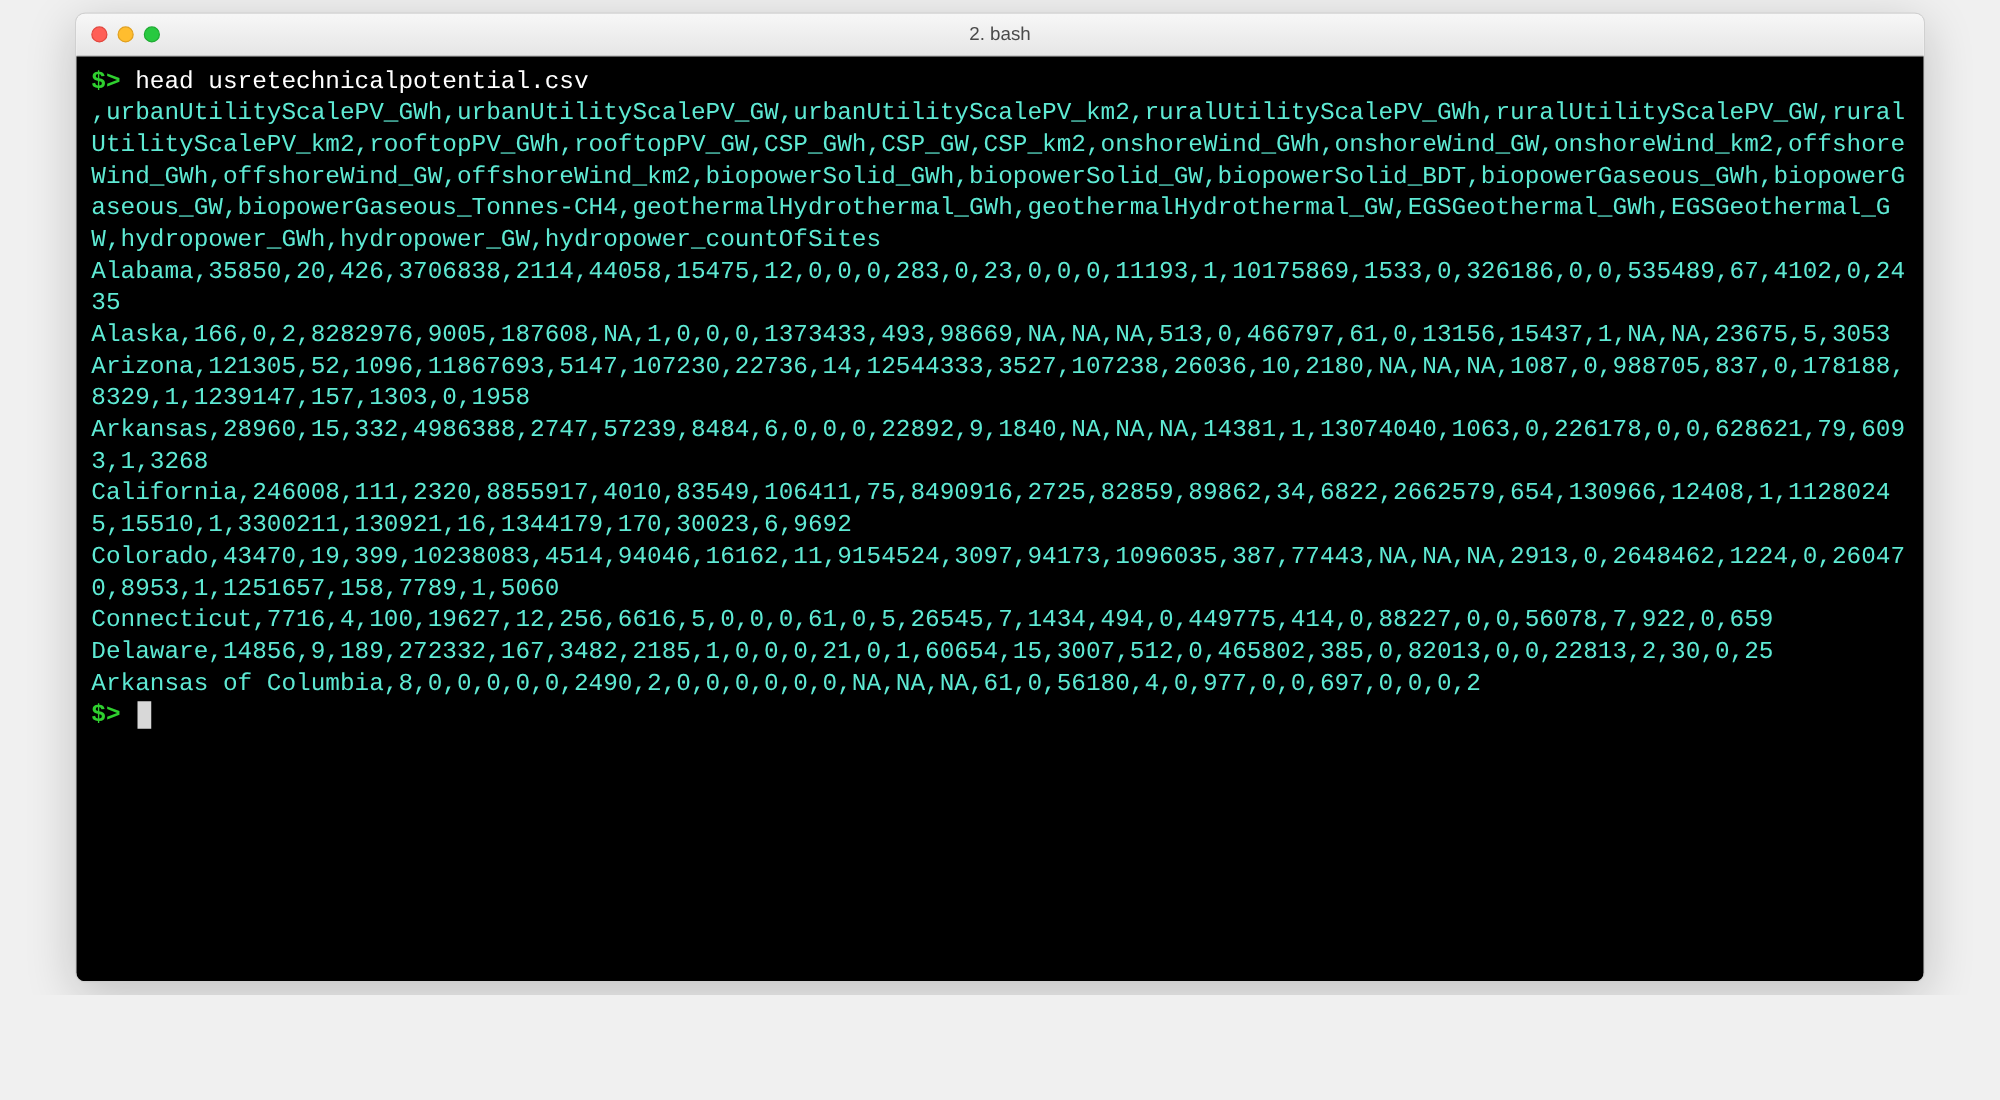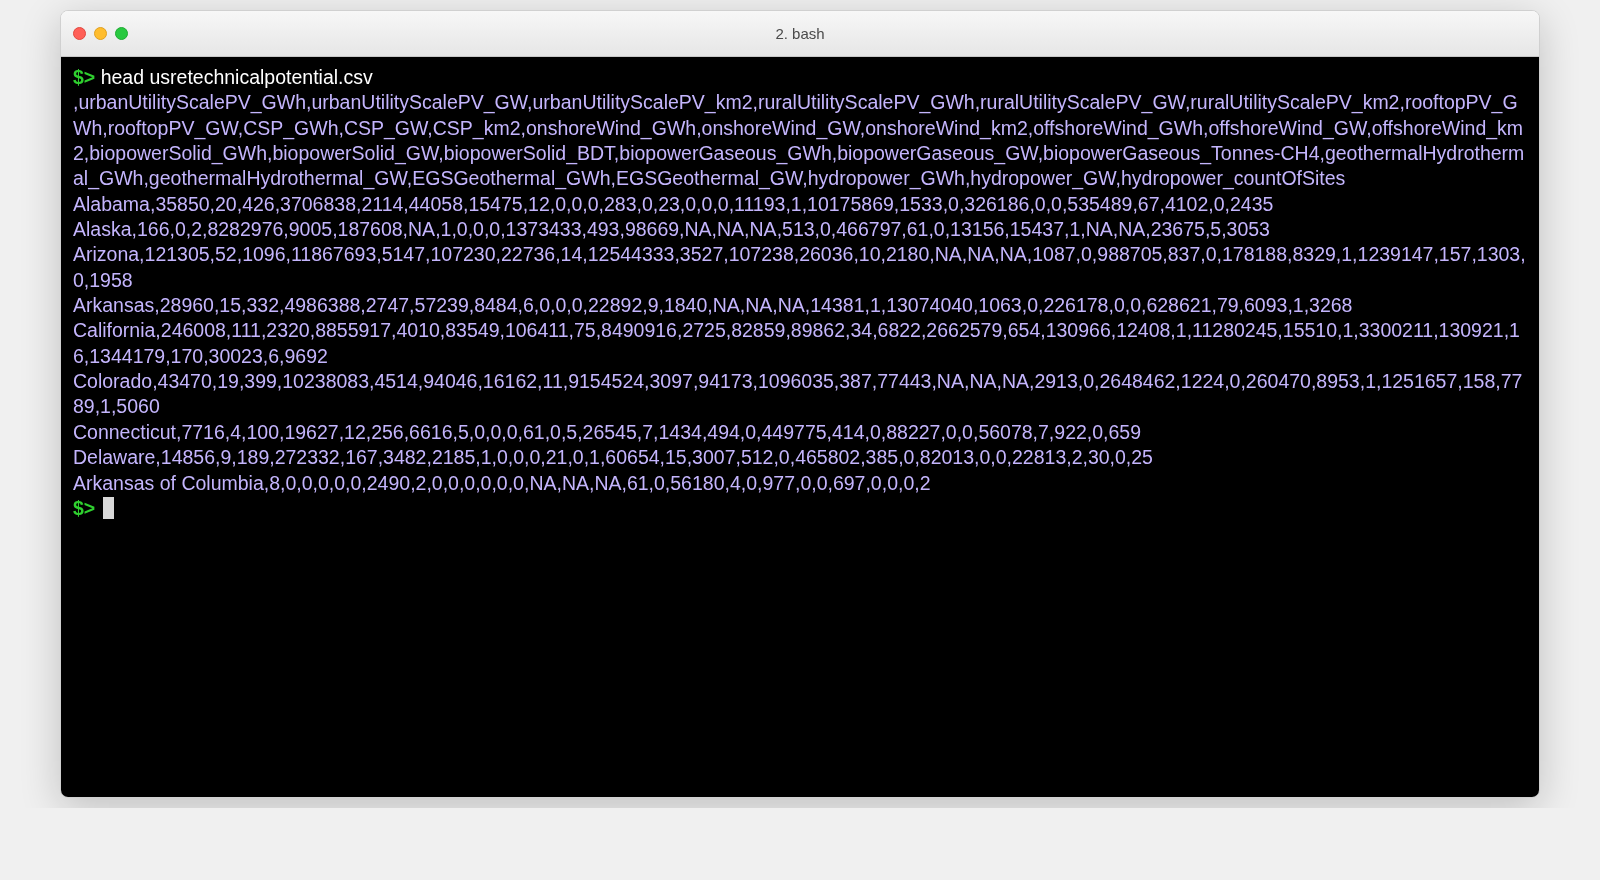--- a/index.html
+++ b/index.html
@@ -17,21 +17,21 @@
     }
     .window {
       width: 1480px;
       background: #fff;
       border-radius: 8px;
       box-shadow: 0 10px 40px rgba(0,0,0,0.2);
       overflow: hidden;
       border: 1px solid #d0d0d0;
     }
     .titlebar {
-      height: 46px;
+      height: 34px;
       background: linear-gradient(to bottom, #f7f7f7, #e6e6e6);
       display: flex;
       align-items: center;
       padding: 0 12px;
       position: relative;
       border-bottom: 1px solid #c8c8c8;
     }
     .traffic-lights {
       display: flex;
       gap: 8px;
@@ -47,37 +47,37 @@
     .title {
       position: absolute;
       left: 50%;
       transform: translateX(-50%);
       font-size: 15px;
       color: #4a4a4a;
     }
     .terminal {
       background: #000;
       color: #e8e8e8;
-      font-family: Liberation Sans, sans-serif;
+      font-family: Liberation Mono, monospace;
       font-size: 19.5px;
       padding: 8px 12px 28px 12px;
       line-height: 1.3;
       white-space: pre-wrap;
       word-break: break-all;
       min-height: 740px;
     }
     .prompt-symbol {
       color: #2fd02f;
       font-weight: bold;
     }
     .command {
       color: #ffffff;
     }
     .output {
-      color: #c4b5fd;
+      color: #5eead4;
     }
     .cursor {
       display: inline-block;
       width: 11px;
       height: 22px;
       background: #d8d8d8;
       vertical-align: text-bottom;
       margin-left: 2px;
     }
     .prompt-line {

